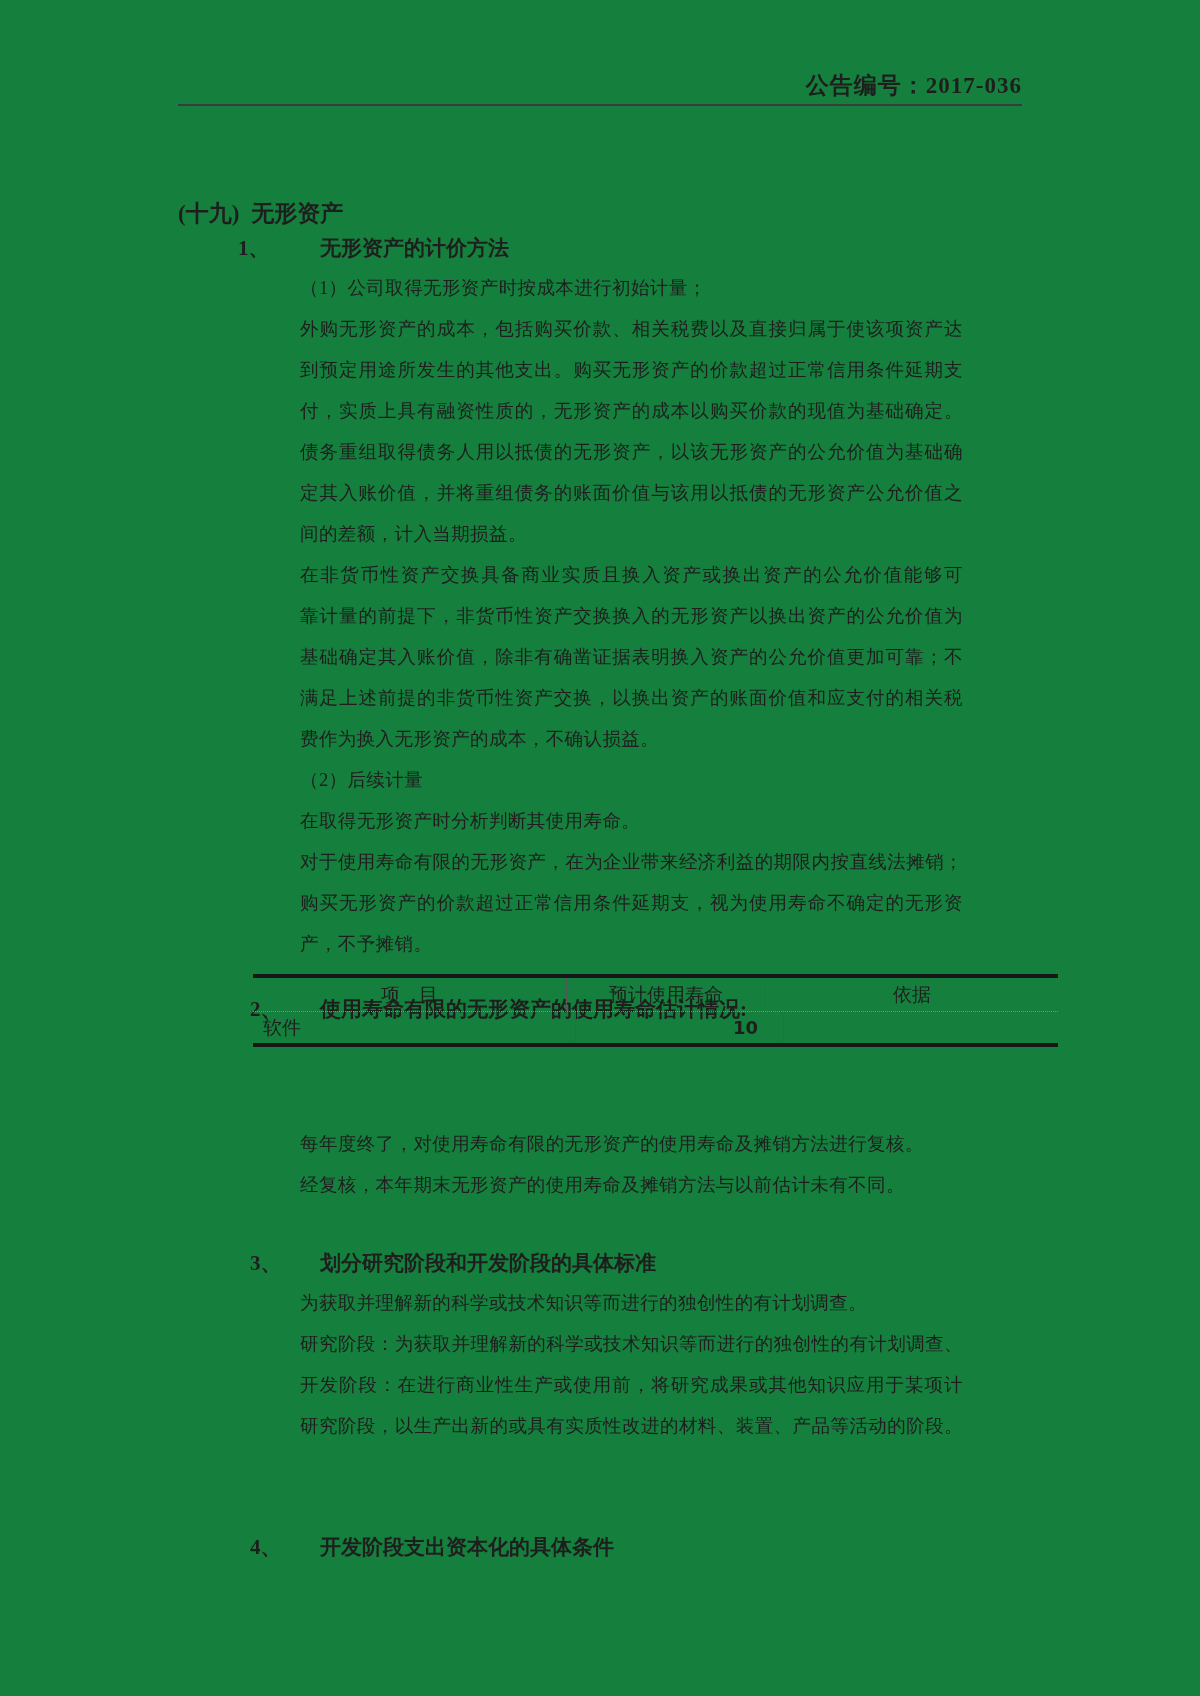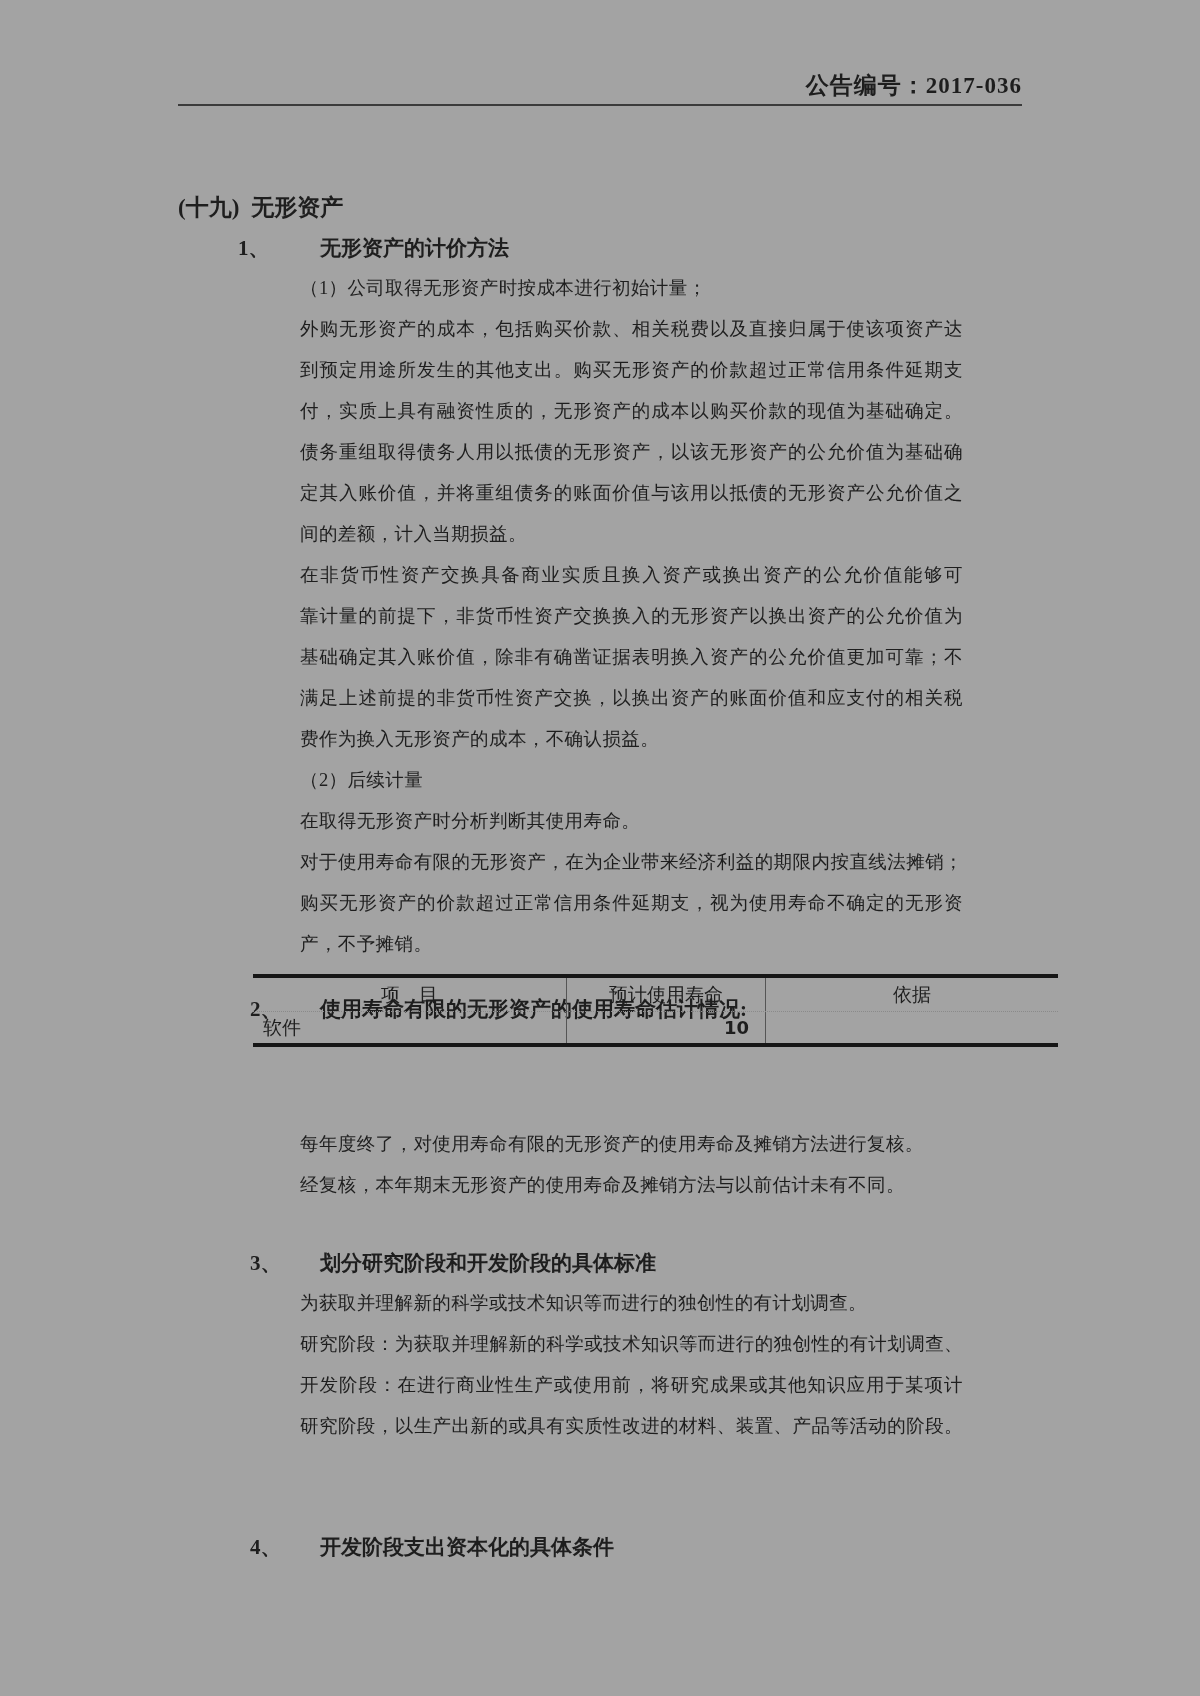--- a/index.html
+++ b/index.html
@@ -1,28 +1,28 @@
 <!DOCTYPE html>
 <html><head>
 <meta charset="utf-8">
 <style>
   html,body{margin:0;padding:0;background:#e8e8e8;}
   .page{
     position:relative;width:1200px;height:1696px;margin:0 auto;
-    background:#a3a3a3;color:#1e1e1e;overflow:hidden;
+    background:#15803d;color:#1e1e1e;overflow:hidden;
     font-family:"Liberation Serif","DejaVu Serif",serif;
   }
   .notice{
     position:absolute;top:70px;right:178px;font-size:23px;font-weight:700;
     letter-spacing:1px;white-space:nowrap;
   }
   .hrule{
     position:absolute;top:104px;left:178px;width:844px;height:2px;background:#3b3b3b;
   }
-  .h19{position:absolute;top:192px;left:178px;font-size:23px;font-weight:700;white-space:nowrap;}
+  .h19{position:absolute;top:198px;left:178px;font-size:23px;font-weight:700;white-space:nowrap;}
   .h19 .h19-num{margin-right:12px;}
   .subhead{position:absolute;left:0;width:1200px;height:30px;font-size:21px;font-weight:700;}
   .subhead .num{position:absolute;left:250px;white-space:nowrap;}
   .subhead .num-1{left:238px;}
   .subhead .stitle{position:absolute;left:320px;white-space:nowrap;}
   .block{position:absolute;left:300px;width:663px;font-size:18.5px;}
   .block .ln{
     height:41px;line-height:41px;overflow:hidden;text-align:left;
     letter-spacing:0.4px;white-space:normal;
   }
@@ -35,21 +35,21 @@
     border-top:4px solid #161616;border-bottom:4px solid #161616;
     box-sizing:border-box;font-size:19px;
   }
   .trow{display:flex;width:100%;}
   .trow .tc{box-sizing:border-box;overflow:hidden;white-space:nowrap;}
   .tc.c1{width:313px;}
   .tc.c2{width:199px;border-left:1px solid #555;}
   .tc.c3{flex:1;border-left:1px solid #555;}
   .thead{height:33px;line-height:33px;border-bottom:1px dotted #8a8a8a;}
   .thead .tc{text-align:center;}
-  .tdata{height:31px;line-height:31px;}
+  .tdata{height:31px;line-height:31px;gap:9px;}
   .tdata .tc.c1{text-align:left;padding-left:10px;}
   .tdata .tc.c2{
     text-align:right;padding-right:16px;font-family:"DejaVu Sans","Liberation Sans",sans-serif;
     font-weight:700;font-size:18px;
   }
 </style>
 </head>
 <body>
 
 <div class="page">

